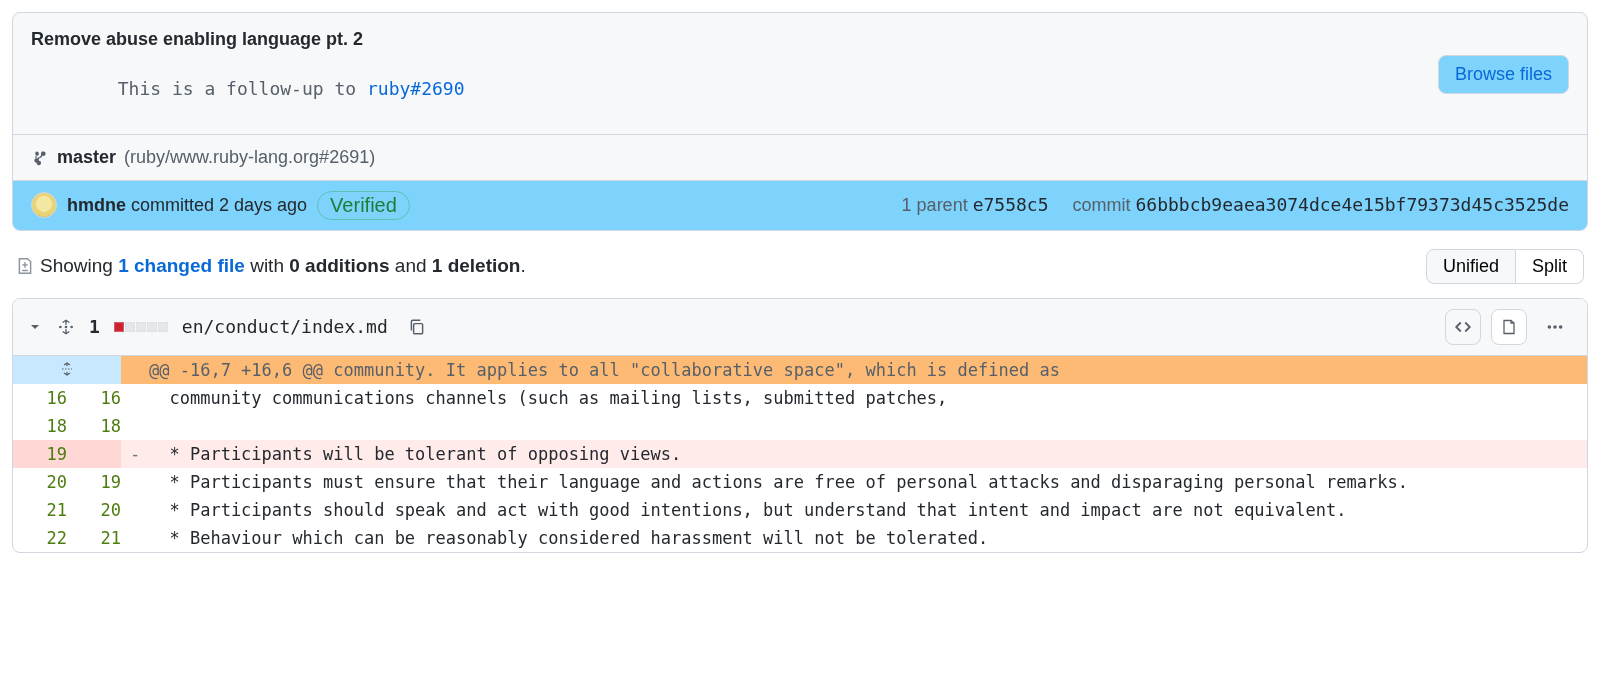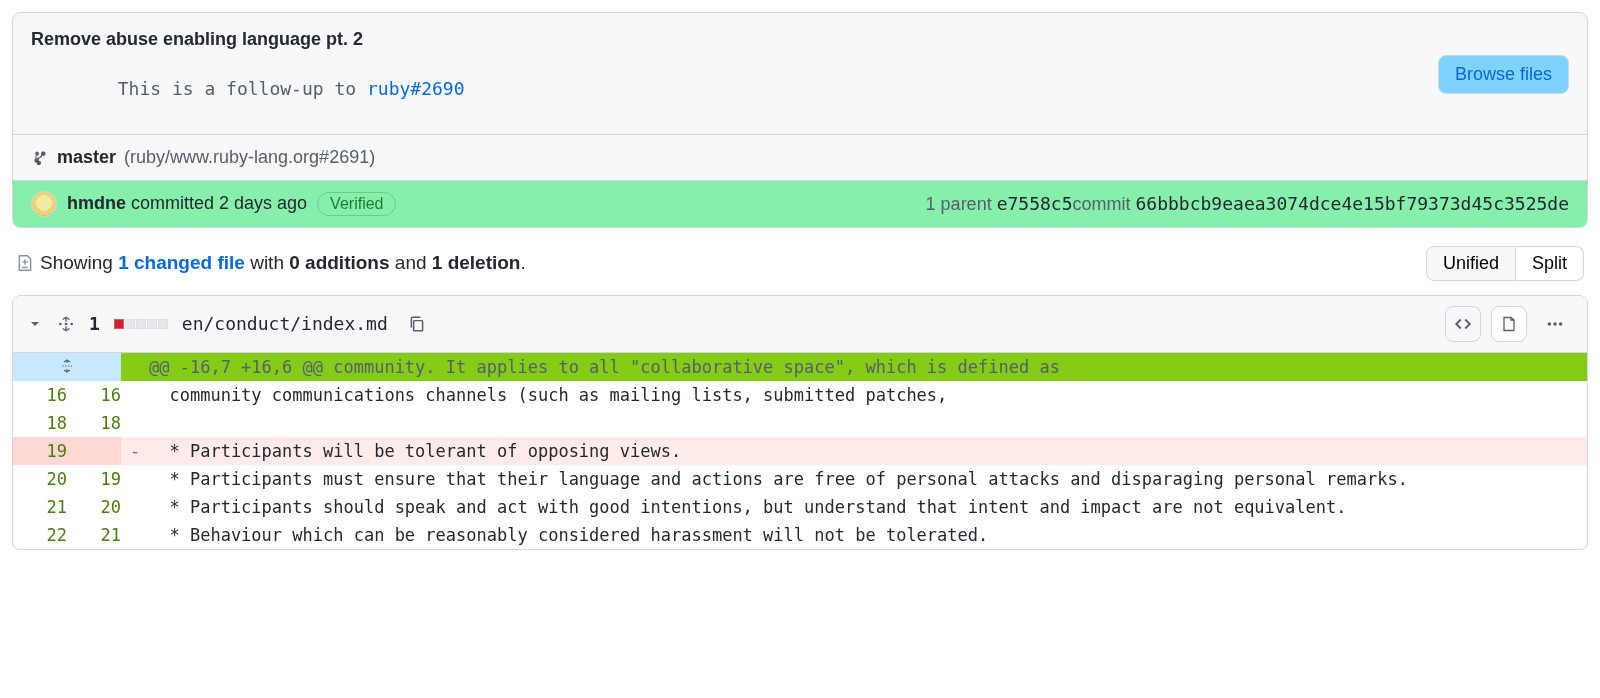--- a/index.html
+++ b/index.html
@@ -55,42 +55,42 @@
     padding: 12px 18px;
     display: flex;
     align-items: center;
     gap: 8px;
     font-size: 18px;
   }
   .branch-row .branch { font-weight: 600; }
   .branch-row .muted { color: #57606a; }
 
   .meta-row {
-    background: #86efac;
+    background: #7dd3fc;
     border-top: 1px solid #d0d7de;
     padding: 10px 18px;
     display: flex;
     align-items: center;
     gap: 10px;
     font-size: 18px;
   }
   .avatar {
     width: 26px; height: 26px; border-radius: 50%;
     background: radial-gradient(circle at 50% 45%, #f4e7a1 0 45%, #e8d477 45% 70%, #d6c25b 70% 100%);
     border: 1px solid #d0d7de;
     flex: 0 0 auto;
   }
   .meta-left { display: flex; align-items: center; gap: 10px; }
-  .meta-right { margin-left: auto; display: flex; align-items: flex-end; color: #57606a; }
+  .meta-right { margin-left: auto; display: flex; align-items: flex-end; gap: 24px; color: #57606a; }
   .verified {
     border: 1px solid #2da44e66;
     color: #1a7f37;
     border-radius: 2em;
     padding: 2px 12px;
-    font-size: 16px;
+    font-size: 20px;
   }
 
   .summary-row {
     display: flex;
     align-items: center;
     padding: 18px 4px 14px;
     font-size: 19px;
   }
   .summary-left { display: flex; align-items: center; gap: 6px; }
   .summary-right { margin-left: auto; display: flex; }
@@ -133,21 +133,21 @@
   .diffstat .sq { width: 10px; height: 10px; border: 1px solid #d0d7de57; }
   .diffstat .del { background: #cf222e; }
   .diffstat .ctx { background: #e5e8eb; }
   .copybtn { border:none; background:transparent; cursor:pointer; color:#57606a; }
 
   table.diff { border-collapse: collapse; width: 100%; font-size: 17px; }
   table.diff td { padding: 4px 0; vertical-align: top; }
   td.num { width: 54px; text-align: right; padding-right: 12px; color: #4d7c0f; user-select: none; }
   td.mark { width: 28px; text-align: center; color: #6e7781; }
   td.code { padding-left: 8px; white-space: pre; }
-  tr.hunk { background: #84cc16; }
+  tr.hunk { background: #fdba74; }
   tr.hunk td.num-span { background: #c7e8ff; text-align: center; width: 108px; }
   tr.hunk td.code { color: #57606a; }
   tr.del { background: #ffebe9; }
   tr.del td.num { background: #ffd7d5; }
   .expand-icon { display:inline-block; transform: translateY(1px); }
 
   svg { display: block; }
 </style>
 </head>
 <body>

